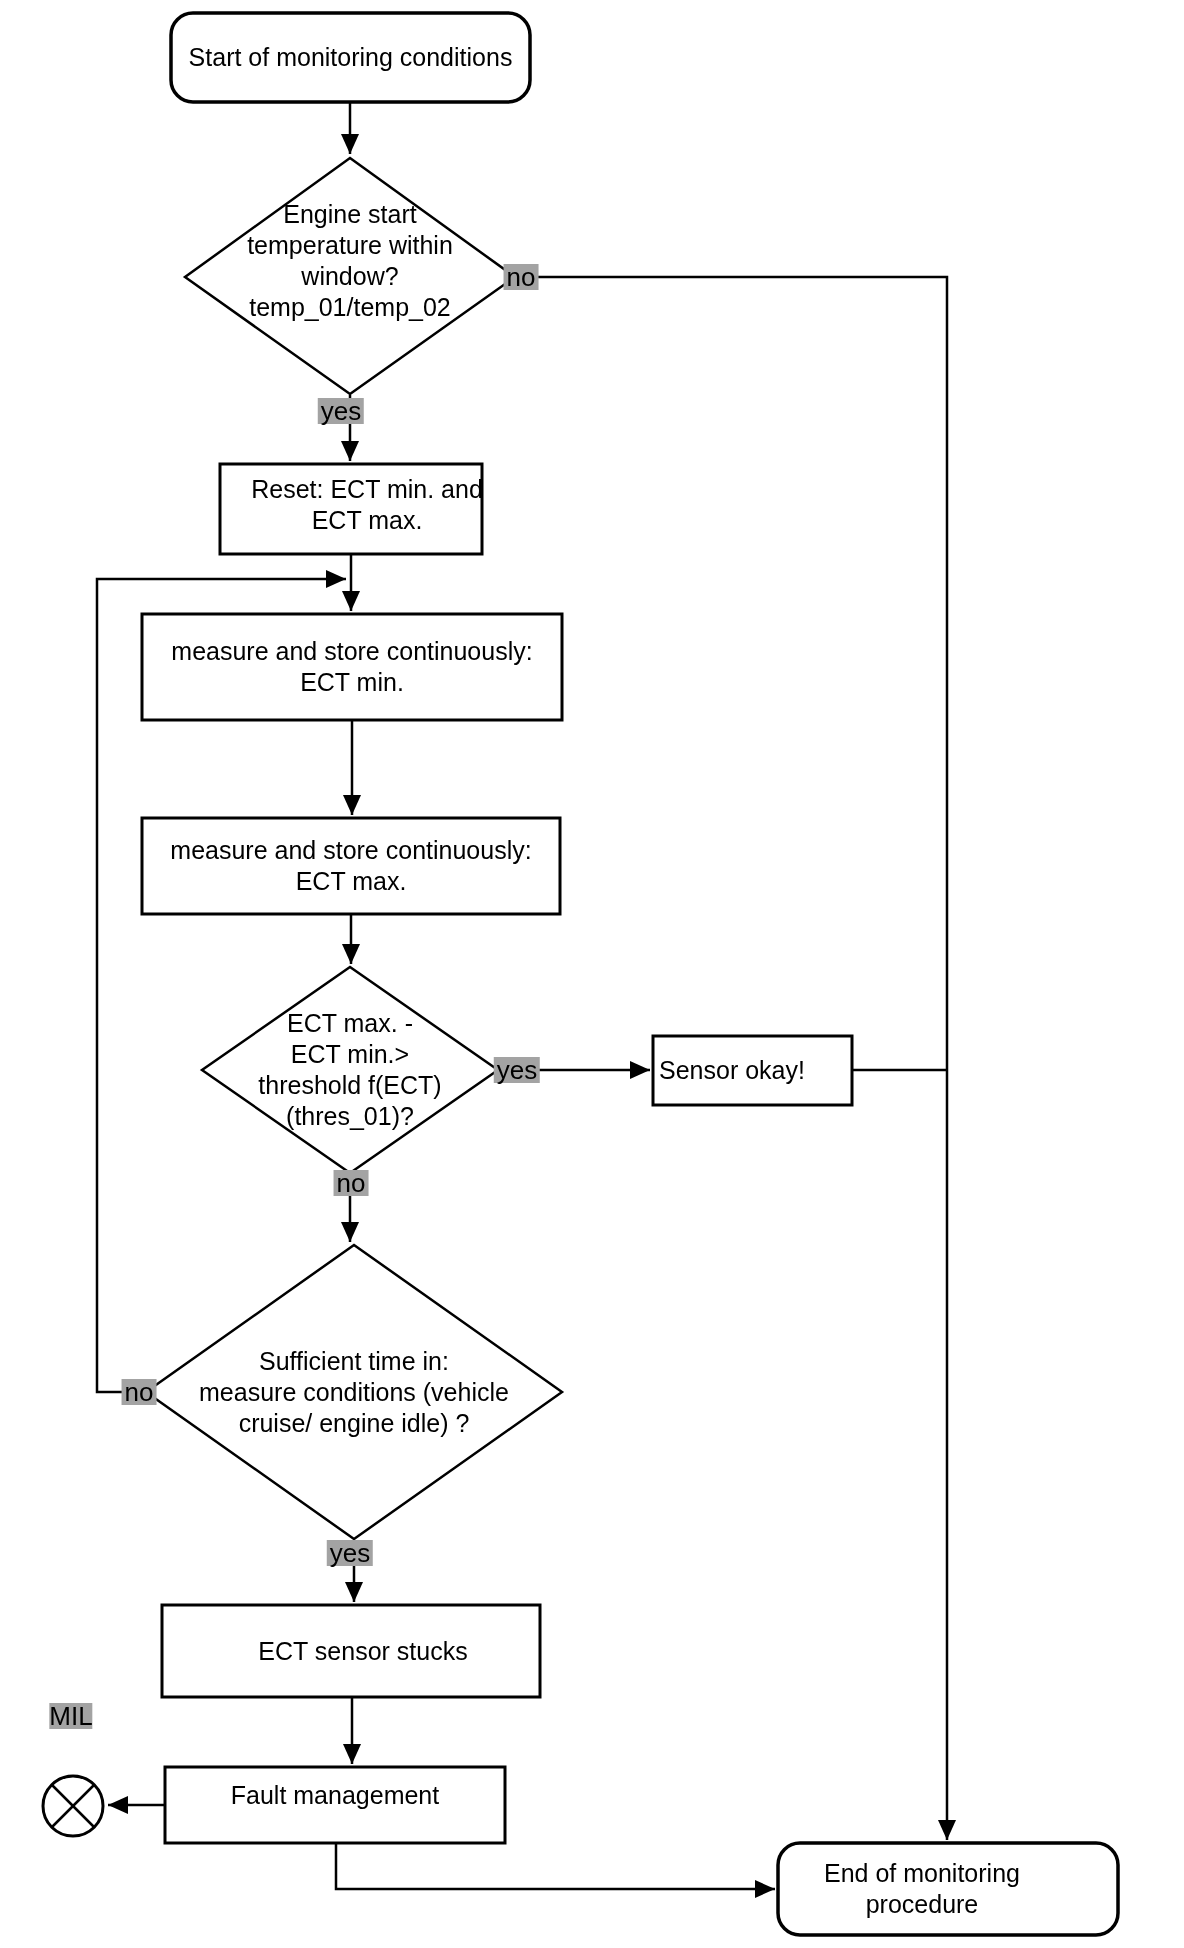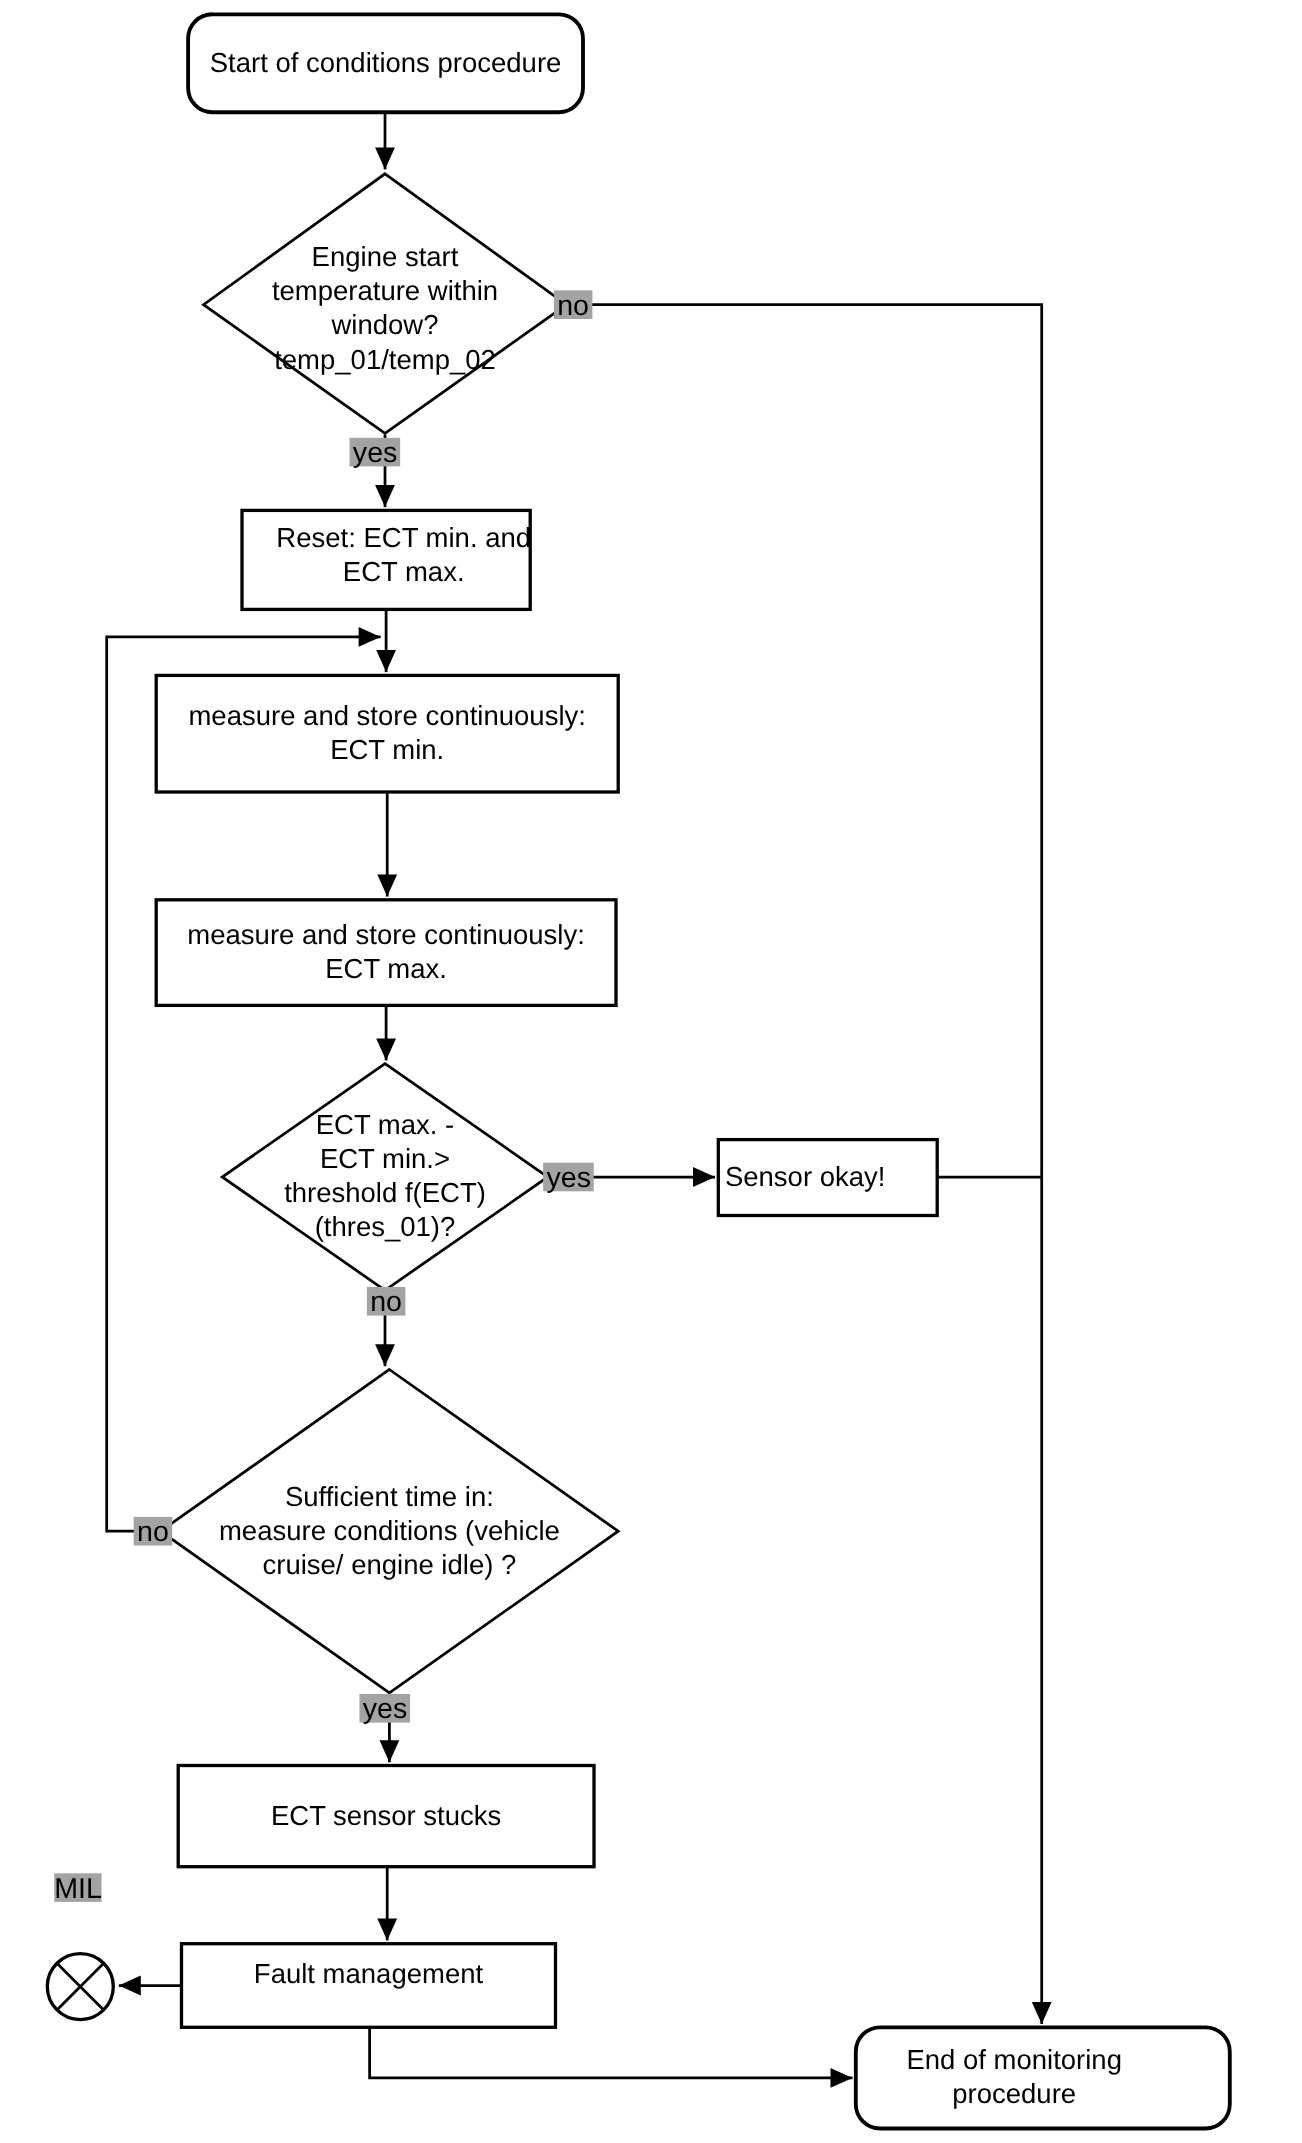--- a/index.html
+++ b/index.html
@@ -85,23 +85,23 @@
       <rect x="778" y="1843" width="340" height="92" rx="22" stroke-width="3.5"></rect>
     </g>
 
     <g stroke="#000000" fill="#ffffff">
       <circle cx="73" cy="1806" r="30" stroke-width="3"></circle>
       <line x1="52" y1="1785" x2="94" y2="1827" stroke-width="2.5"></line>
       <line x1="94" y1="1785" x2="52" y2="1827" stroke-width="2.5"></line>
     </g>
   </svg>
 
-  <div class="node-label" style="left:171px; top:13px; width:359px; height:89px;">Start of conditions procedure</div>
+  <div class="node-label" style="left:171px; top:13px; width:359px; height:89px;">Start of monitoring conditions</div>
 
-  <div class="node-label" style="left:185px; top:164px; width:330px; height:234px;">Engine start
+  <div class="node-label" style="left:185px; top:144px; width:330px; height:234px;">Engine start
 temperature within
 window?
 temp_01/temp_02</div>
 
   <div class="node-label" style="left:236px; top:464px; width:262px; height:82px;">Reset: ECT min. and
 ECT max.</div>
 
   <div class="node-label" style="left:142px; top:614px; width:420px; height:106px;">measure and store continuously:
 ECT min.</div>
 
@@ -112,21 +112,21 @@
 ECT min.&gt;
 threshold f(ECT)
 (thres_01)?</div>
 
   <div class="node-label" style="left:653px; top:1036px; width:158px; height:69px;">Sensor okay!</div>
 
   <div class="node-label" style="left:146px; top:1245px; width:416px; height:294px;">Sufficient time in:
 measure conditions (vehicle
 cruise/ engine idle) ?</div>
 
-  <div class="node-label" style="left:162px; top:1605px; width:378px; height:92px;">ECT sensor stucks</div>
+  <div class="node-label" style="left:162px; top:1605px; width:378px; height:92px;padding-left:12px;">ECT sensor stucks</div>
 
   <div class="node-label" style="left:165px; top:1767px; width:340px; height:56px;">Fault management</div>
 
   <div class="node-label" style="left:778px; top:1843px; width:288px; height:92px;">End of monitoring procedure</div>
 
   <div class="edge-label" style="left:521px; top:277px;">no</div>
 
   <div class="edge-label" style="left:341px; top:411px;">yes</div>
 
   <div class="edge-label" style="left:517px; top:1070px;">yes</div>

